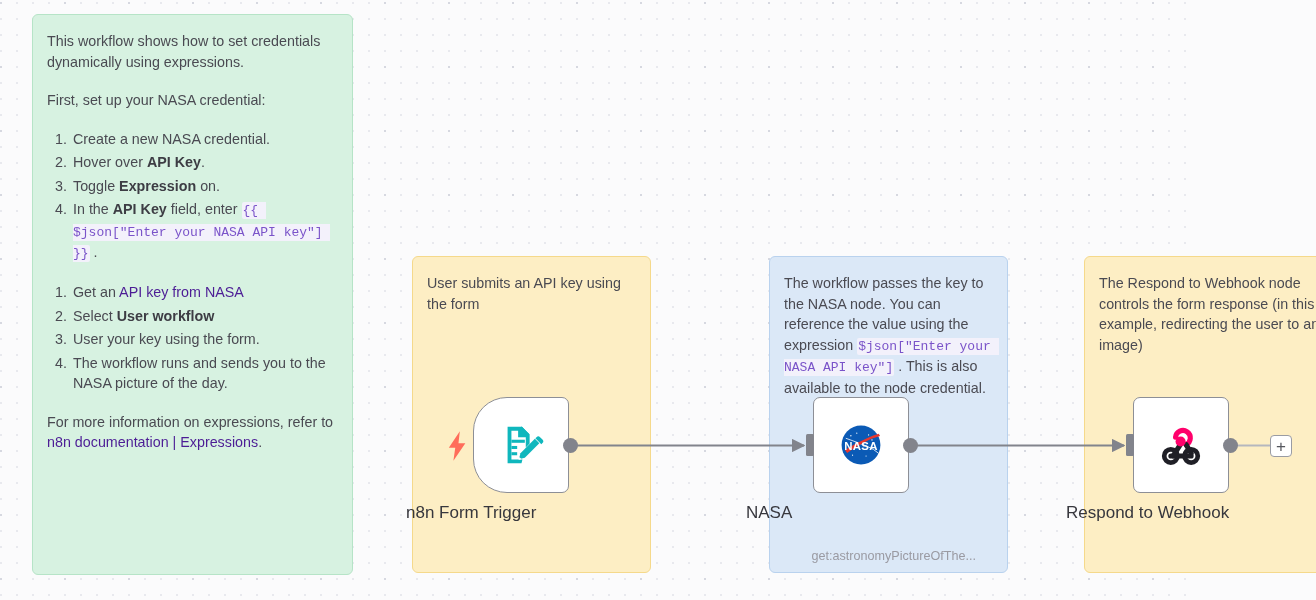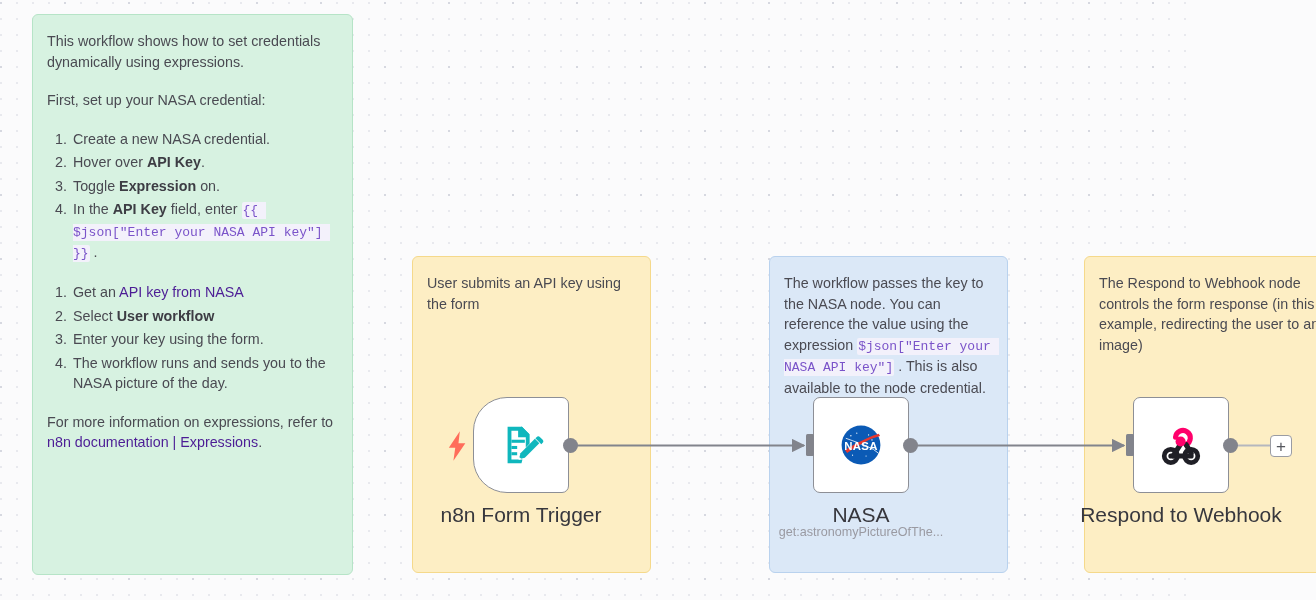--- a/index.html
+++ b/index.html
@@ -103,32 +103,32 @@
     display: flex;
     align-items: center;
     justify-content: center;
   }
   .node.trigger {
     border-radius: 34px 7px 7px 34px;
   }
   .node-label {
     position: absolute;
     width: 230px;
-    text-align: center;
-    font-size: 21px;
+    font-size: 17px;
     color: #37373d;
     white-space: nowrap;
   }
   .node-sublabel {
     position: absolute;
     width: 230px;
-    text-align: center;
+    text-align: right;
     font-size: 12.6px;
     color: #9a9aa2;
     white-space: nowrap;
+    margin-top: 24px;
   }
 
   #node-form { left: 473px; top: 397px; }
   #node-nasa { left: 813px; top: 397px; }
   #node-resp { left: 1133px; top: 397px; }
 
   #label-form { left: 406px; top: 503px; }
   #label-nasa { left: 746px; top: 503px; }
   #sublabel-nasa { left: 746px; top: 525px; }
   #label-resp { left: 1066px; top: 503px; }
@@ -188,21 +188,21 @@
     <p>First, set up your NASA credential:</p>
     <ol>
       <li><span>Create a new NASA credential.</span></li>
       <li><span>Hover over </span><b>API Key</b><span>.</span></li>
       <li><span>Toggle </span><b>Expression</b><span> on.</span></li>
       <li><span>In the </span><b>API Key</b><span> field, enter </span><code class="inline">{{ $json["Enter your NASA API key"] }}</code><span> .</span></li>
     </ol>
     <ol>
       <li><span>Get an </span><span class="linky">API key from NASA</span></li>
       <li><span>Select </span><b>User workflow</b></li>
-      <li><span>Enter your key using the form.</span></li>
+      <li><span>User your key using the form.</span></li>
       <li><span>The workflow runs and sends you to the NASA picture of the day.</span></li>
     </ol>
     <p><span>For more information on expressions, refer to </span><span class="linky">n8n documentation | Expressions</span><span>.</span></p>
   </div>
 
   <div class="sticky yellow" id="note-form">
     <p>User submits an API key using the form</p>
   </div>
 
   <div class="sticky blue" id="note-nasa">

